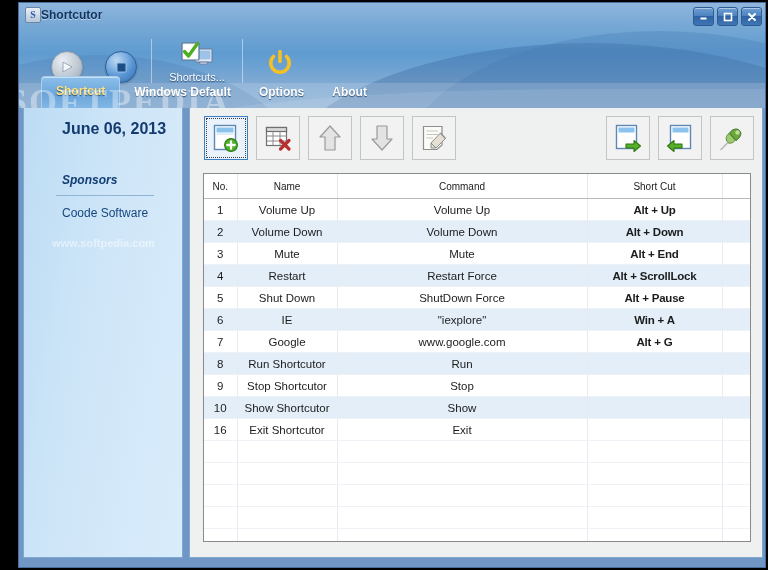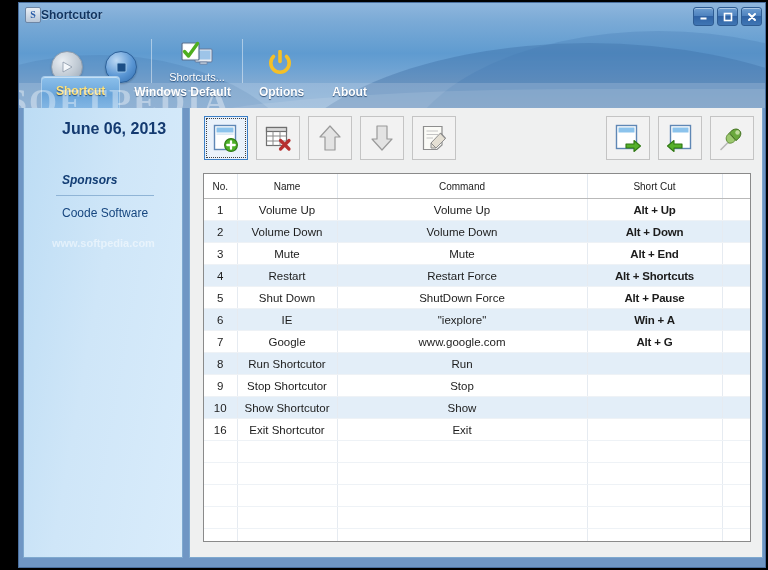--- a/index.html
+++ b/index.html
@@ -562,21 +562,21 @@
                 <td class="no">3</td>
                 <td>Mute</td>
                 <td>Mute</td>
                 <td class="cut">Alt + End</td>
                 <td></td>
               </tr>
               <tr class="alt">
                 <td class="no">4</td>
                 <td>Restart</td>
                 <td>Restart Force</td>
-                <td class="cut">Alt + Shortcuts</td>
+                <td class="cut">Alt + ScrollLock</td>
                 <td></td>
               </tr>
               <tr>
                 <td class="no">5</td>
                 <td>Shut Down</td>
                 <td>ShutDown Force</td>
                 <td class="cut">Alt + Pause</td>
                 <td></td>
               </tr>
               <tr class="alt">

